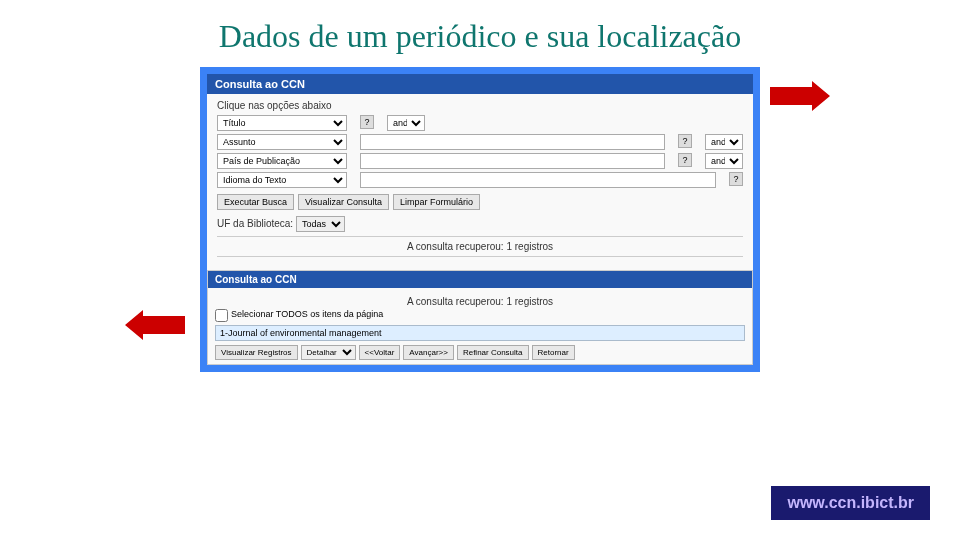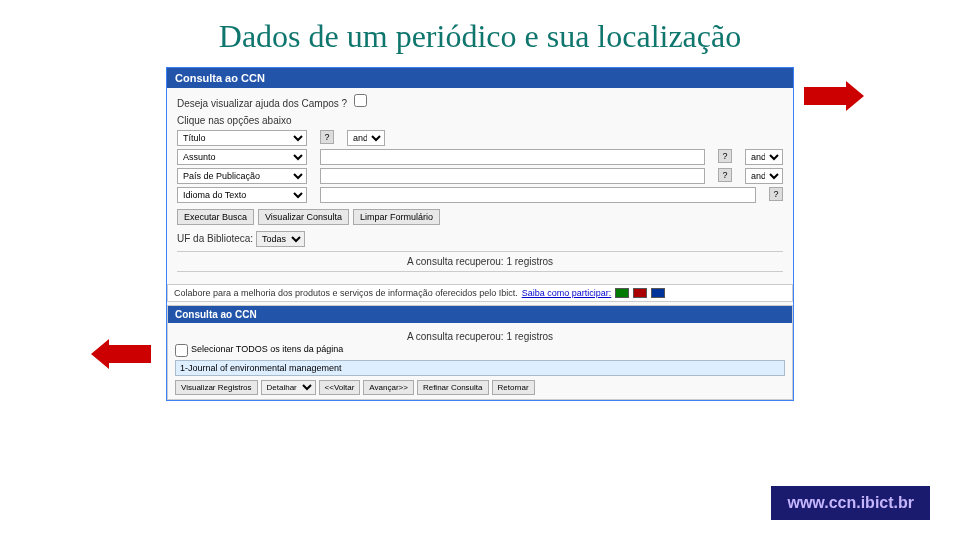--- a/index.html
+++ b/index.html
@@ -26,22 +26,22 @@
     .content-area {
       display: flex;
       justify-content: center;
       align-items: flex-start;
       padding: 0 60px;
       gap: 0;
     }
 
     
     .screenshot-box {
-      width: 628px;
-      border: 1px solid #3b82f6;
+      width: 560px;
+      border: 7px solid #3b82f6;
       background: #f9f9f9;
       font-size: 10px;
       font-family: Arial, sans-serif;
       position: relative;
     }
 
     
     .ccn-header {
       background: #2255aa;
       color: white;
@@ -274,24 +274,20 @@
 <h1 class="page-title">Dados de um periódico e sua localização</h1>
 
 <div class="content-area">
   <div class="outer-wrapper">
     <div class="screenshot-box">
 
       <div class="ccn-header">Consulta ao CCN</div>
 
       <div class="ccn-body">
 
-        <div class="ajuda-row">
-          <span>Deseja visualizar ajuda dos Campos ?</span>
-          <input type="checkbox" style="margin-left: 4px;">
-        </div>
 
         <div class="clique-label">Clique nas opções abaixo</div>
 
         <div class="search-row">
           <select class="field-select">
             <option>Título</option>
           </select>
           <div class="help-btn">?</div>
           <select class="and-select">
             <option>and</option>
@@ -347,27 +343,20 @@
           </select>
         </div>
 
         <hr class="divider">
 
         <div class="result-text">A consulta recuperou: 1 registros</div>
 
         <hr class="divider">
       </div>
 
-      <div class="colabore-bar">
-        <span>Colabore para a melhoria dos produtos e serviços de informação oferecidos pelo Ibict.</span>
-        <span style="color:#0000cc; text-decoration:underline; cursor:pointer;">Saiba como participar:</span>
-        <span class="flag-pt"></span>
-        <span class="flag-es"></span>
-        <span class="flag-en"></span>
-      </div>
 
       <div class="ccn-block2">
         <div class="ccn-header2">Consulta ao CCN</div>
         <div class="ccn-body2">
           <div class="result-text">A consulta recuperou: 1 registros</div>
           <div class="checkbox-row">
             <input type="checkbox" style="">
             <span>Selecionar TODOS os itens da página</span>
           </div>
 

